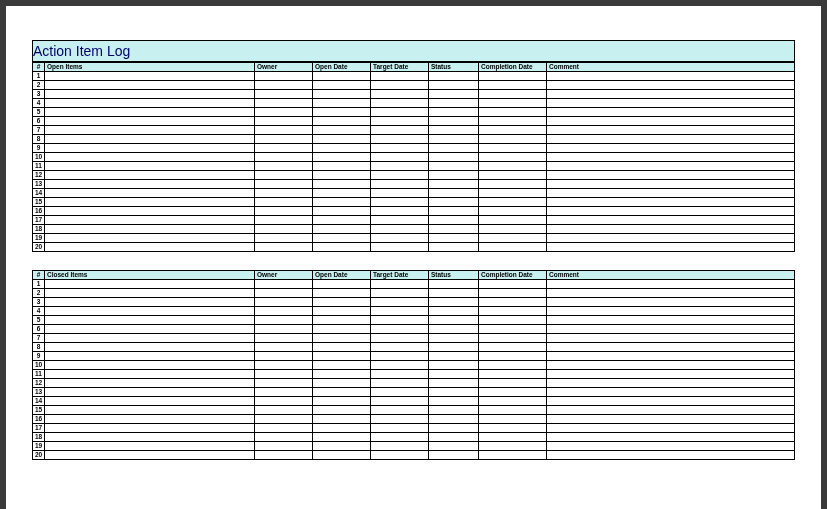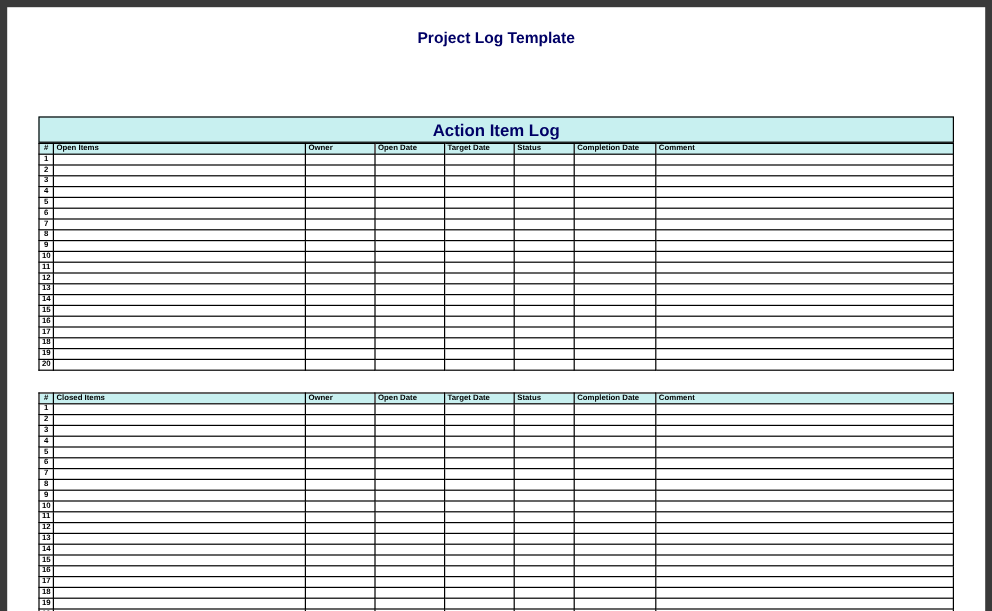--- a/index.html
+++ b/index.html
@@ -20,25 +20,26 @@
   .doc-title {
     text-align: center;
     font-size: 13px;
     font-weight: bold;
     color: #000066;
     margin-bottom: 58px;
   }
   .log-title-bar {
     background: #c8f0f0;
     border: 1px solid #000;
-    text-align: center;
+    text-align: left;
     font-size: 14px;
-    font-weight: bold;
+    font-weight: normal;
     color: #000066;
     padding: 2px 0;
+    margin-top: 16px;
   }
   table {
     border-collapse: collapse;
     width: 100%;
     table-layout: fixed;
   }
   th, td {
     border: 1px solid #000;
     font-size: 6.5px;
     padding: 0 2px;
@@ -63,21 +64,20 @@
   .col-comp { width: 68px; }
   .col-comment { }
   td.num { text-align: center; font-weight: bold; }
   .gap { height: 18px; }
 </style>
 </head>
 <body>
 
 <div class="page">
 
-  <div class="doc-title">Project Log Template</div>
 
   <div class="log-title-bar">Action Item Log</div>
 
   <table>
     <thead>
       <tr>
         <th class="col-num">#</th>
         <th class="col-items">Open Items</th>
         <th class="col-owner">Owner</th>
         <th class="col-open">Open Date</th>

